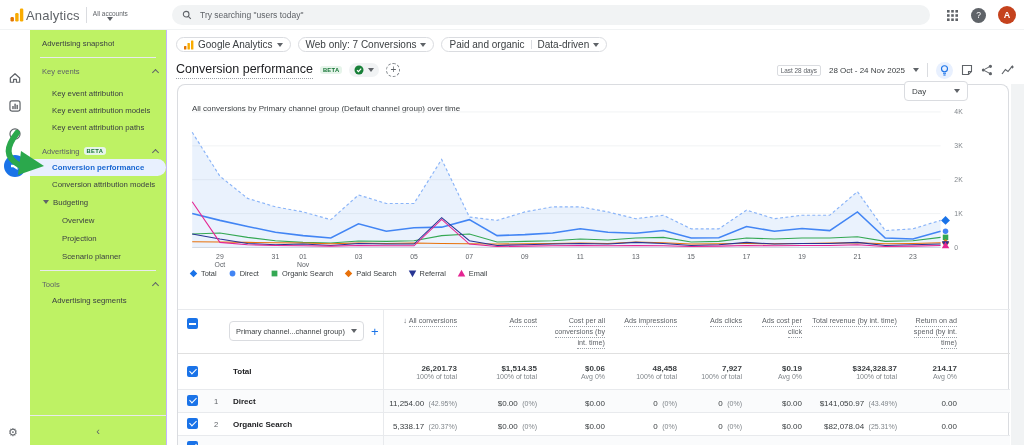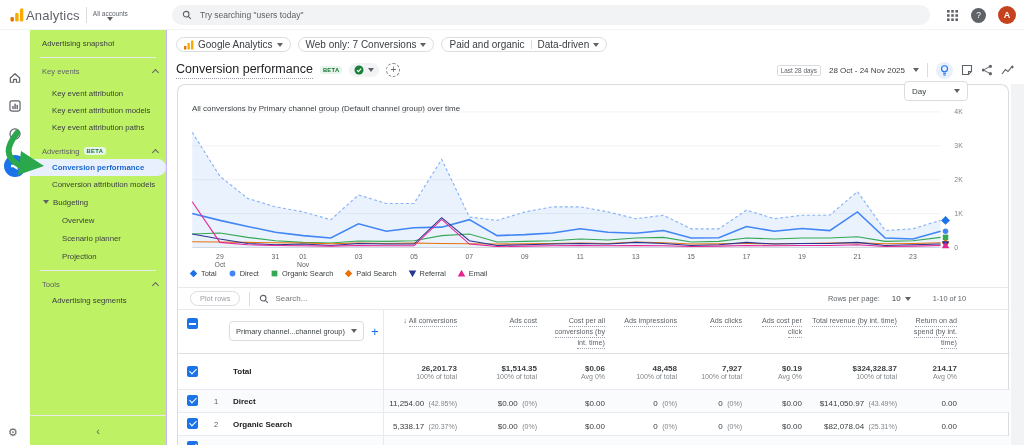--- a/index.html
+++ b/index.html
@@ -220,24 +220,24 @@
           <span class="sb-label">Conversion attribution models</span>
         </div>
         <div class="sb-subcaret">
           <span class="tri-down"></span>
           <span class="sb-label">Budgeting</span>
         </div>
         <div class="sb-sub2">
           <span class="sb-label">Overview</span>
         </div>
         <div class="sb-sub2">
+          <span class="sb-label">Projection</span>
+        </div>
+        <div class="sb-sub2">
           <span class="sb-label">Scenario planner</span>
-        </div>
-        <div class="sb-sub2">
-          <span class="sb-label">Projection</span>
         </div>
         <div class="sb-div"></div>
         <div class="sb-section">
           <span class="sb-label">Tools</span>
           <span class="chev-up"></span>
         </div>
         <div class="sb-sub">
           <span class="sb-label">Advertising segments</span>
         </div>
       </div>
@@ -404,39 +404,20 @@
             <span class="lg-label">Referral</span>
           </div>
           <div class="lg-item">
             <svg width="9" height="9" viewBox="0 0 10 10">
               <path d="M5 0.7999999999999998 L9.2 8.2 L0.7999999999999998 8.2 Z" fill="#e52592"></path>
             </svg>
             <span class="lg-label">Email</span>
           </div>
         </div>
 
-      <div id="tbl-toolbar">
-        <button id="plot-rows">Plot rows</button>
-        <span class="tb-sep"></span>
-        <span id="tbl-search">
-          <svg width="10" height="10" viewBox="0 0 12 12">
-            <circle cx="5" cy="5" r="3.4" fill="none" stroke="#5f6368" stroke-width="1.3"></circle>
-            <line x1="7.6" y1="7.6" x2="10.6" y2="10.6" stroke="#5f6368" stroke-width="1.3"></line>
-          </svg>
-          <input type="text" placeholder="Search..." style="">
-        </span>
-        <span id="pager">
-          <span>Rows per page:</span>
-          <span id="rpp-value">
-            <span>10</span>
-            <span class="caret"></span>
-          </span>
-          <span id="pager-range">1-10 of 10</span>
-        </span>
-      </div>
 
       <table id="data-table">
           <colgroup>
             <col style="width:29px">
             <col style="width:18px">
             <col style="width:158px">
             <col style="width:78px">
             <col style="width:80px">
             <col style="width:68px">
             <col style="width:72px">

